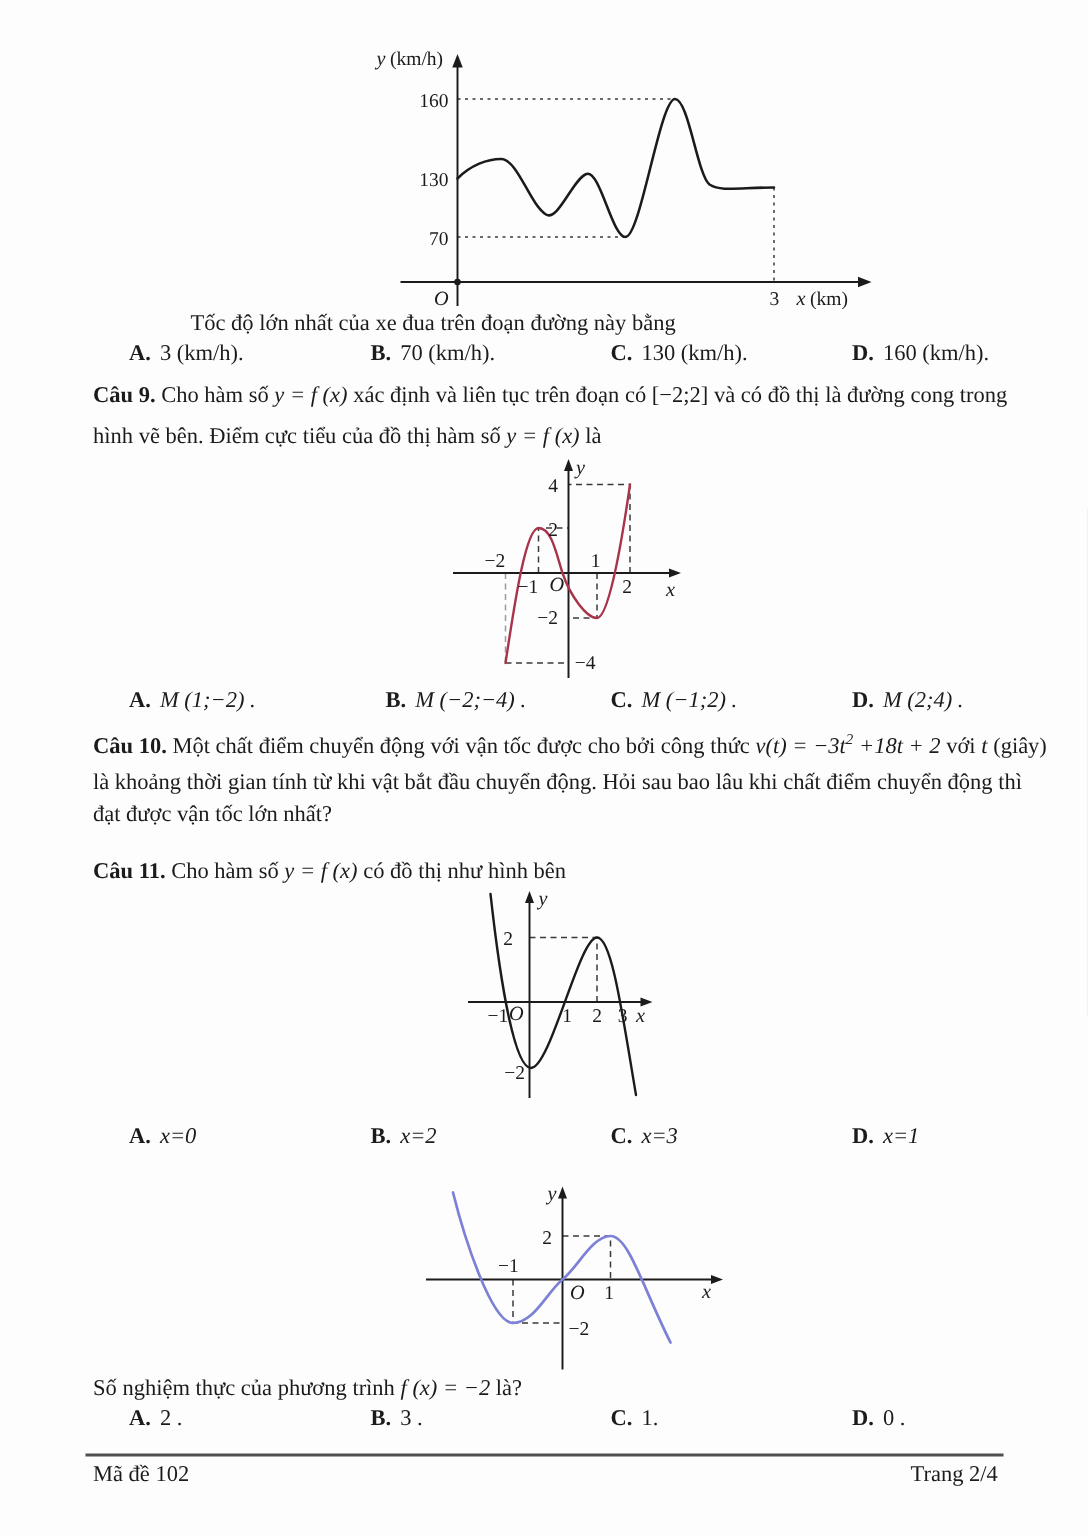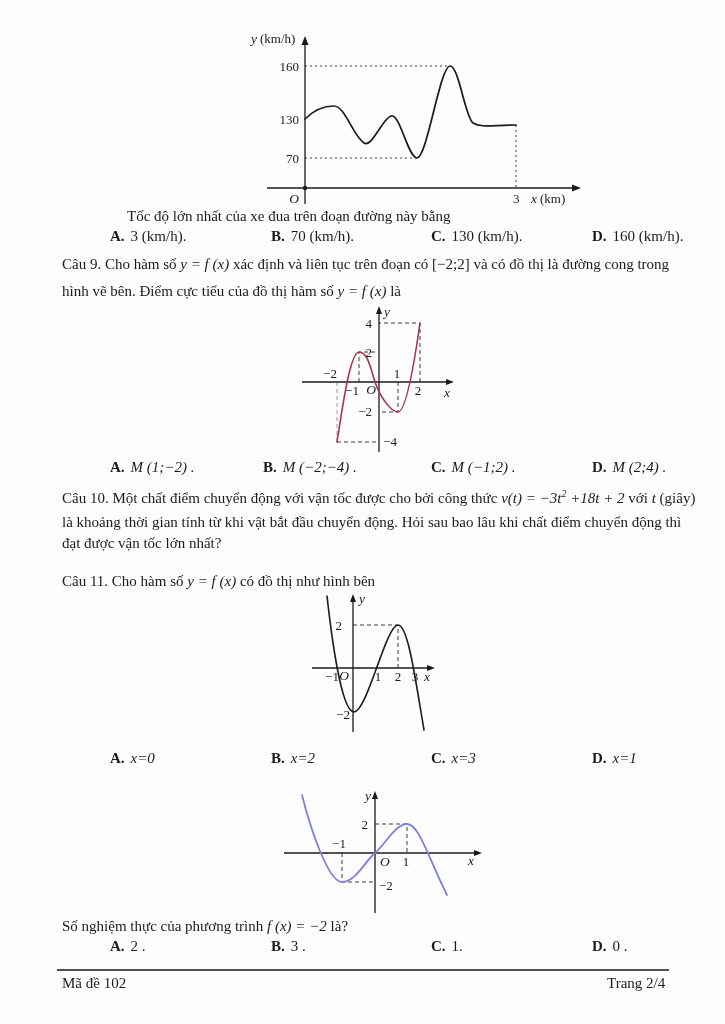--- a/index.html
+++ b/index.html
@@ -2,25 +2,25 @@
 <html><head>
 <meta charset="utf-8">
 <style>
   html,body{margin:0;padding:0;background:#e8e8e8;}
   .page{
     position:relative;width:725px;height:1024px;background:#fdfdfd;
     font-family:"Liberation Serif", serif;font-size:15px;color:#1b1b1b;
     overflow:hidden;margin:0 auto;
   }
   .abs{position:absolute;white-space:nowrap;}
-  .b{font-weight:normal;}
+  .b{font-weight:bold;}
   .math{font-style:italic;text-align:center;}
   .line{position:absolute;white-space:nowrap;line-height:21px;}
   .opt-row{position:absolute;left:60px;width:645px;height:22px;}
-  .opt{position:absolute;top:0;white-space:nowrap;margin-left:24px;}
+  .opt{position:absolute;top:0;white-space:nowrap;}
   .opt .lab{font-weight:bold;margin-right:6px;}
   sup{font-size:10px;line-height:0;}
   svg{position:absolute;overflow:visible;}
   svg text{font-family:"Liberation Serif", serif;fill:#1b1b1b;font-size:13px;}
   svg text.it{font-style:italic;font-size:13.5px;}
   .axis{stroke:#1b1b1b;stroke-width:1.3;fill:none;}
   .curve{fill:none;stroke-linecap:round;}
   .dash{stroke:#3a3a3a;stroke-width:1;fill:none;stroke-dasharray:4 3;}
   .dot{stroke:#3a3a3a;stroke-width:1;fill:none;stroke-dasharray:2 3;}
   .dashg{stroke:#9a9a9a;stroke-width:1;fill:none;stroke-dasharray:4 3;}
@@ -105,21 +105,21 @@
     <text x="105" y="144" text-anchor="end">−4</text>
     <text x="38" y="76" text-anchor="middle">−2</text>
     <text x="60" y="93" text-anchor="middle">−1</text>
     <text x="105" y="76" text-anchor="middle">1</text>
     <text x="126" y="93" text-anchor="middle">2</text>
     <text class="it" x="84" y="92" text-anchor="end">O</text>
   </svg>
 
   <div class="opt-row" style="top:459px">
     <div class="opt" style="left:26px"><span class="lab">A.</span><span class="math">M (1;−2) .</span></div>
-    <div class="opt" style="left:179px"><span class="lab">B.</span><span class="math">M (−2;−4) .</span></div>
+    <div class="opt" style="left:197px"><span class="lab">B.</span><span class="math">M (−2;−4) .</span></div>
     <div class="opt" style="left:347px"><span class="lab">C.</span><span class="math">M (−1;2) .</span></div>
     <div class="opt" style="left:508px"><span class="lab">D.</span><span class="math">M (2;4) .</span></div>
   </div>
 
   <div class="line" style="left:62px;top:488px">
     <span class="b">Câu 10.</span>
     <span>Một chất điểm chuyển động với vận tốc được cho bởi công thức</span>
     <span class="math"><span>v(t) = −3t</span><sup>2</sup>
     <span>+18t + 2</span></span>
     <span>với</span>

